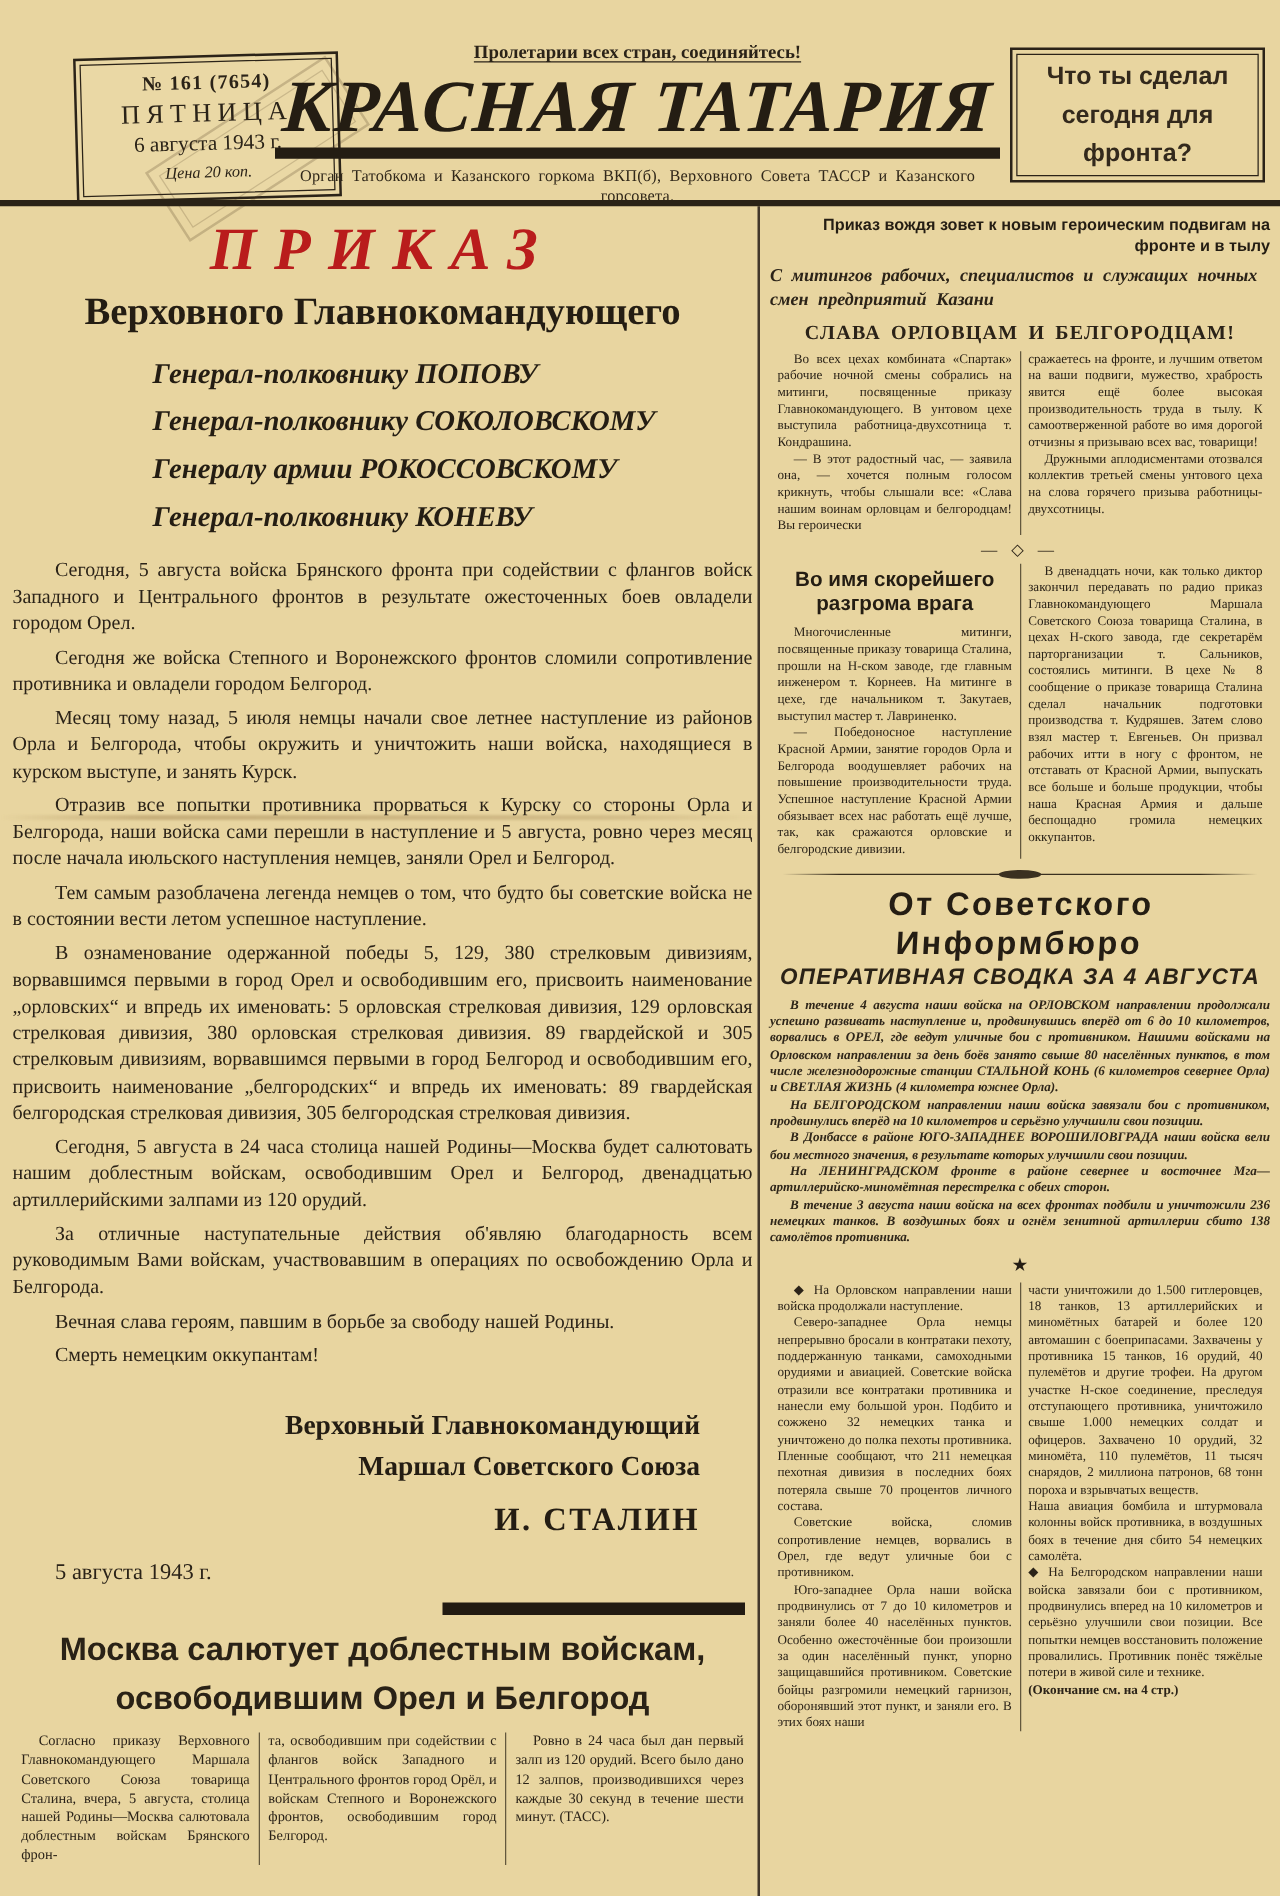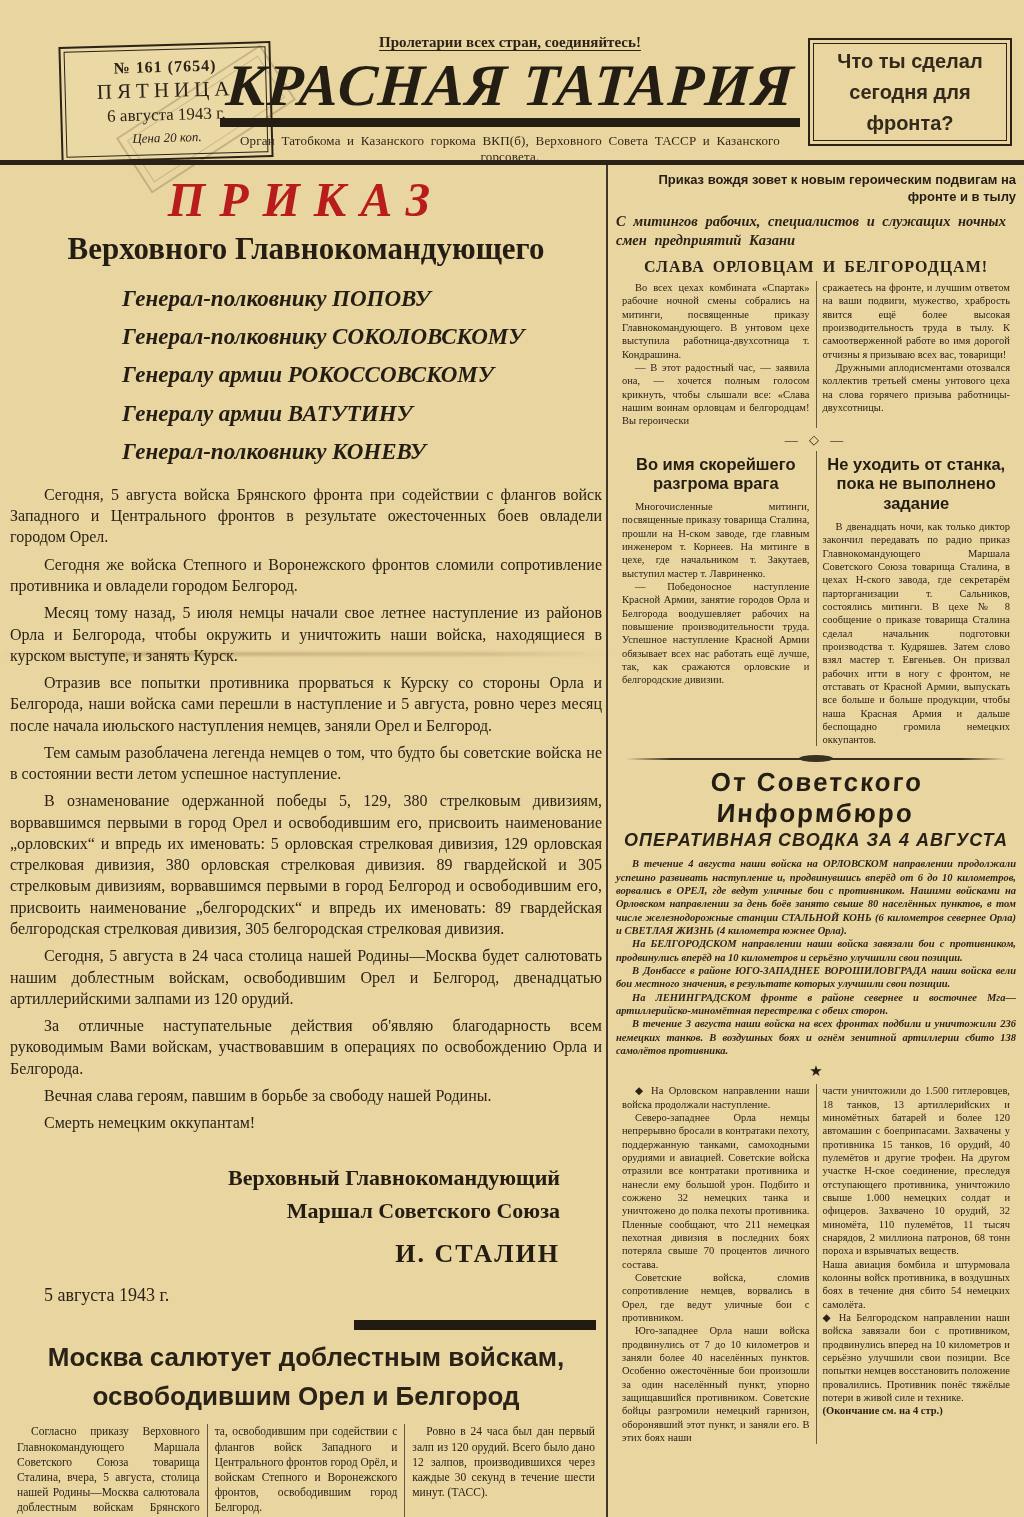--- a/index.html
+++ b/index.html
@@ -123,21 +123,20 @@
   <div class="main-divider"></div>
   <div class="crease"></div>
 
   <section class="col-left">
     <h1 class="order-title">ПРИКАЗ</h1>
     <h2 class="order-sub">Верховного Главнокомандующего</h2>
     <div class="addressees">
       <div>Генерал-полковнику ПОПОВУ</div>
       <div>Генерал-полковнику СОКОЛОВСКОМУ</div>
       <div>Генералу армии РОКОССОВСКОМУ</div>
-      <div>Генералу армии ВАТУТИНУ</div>
       <div>Генерал-полковнику КОНЕВУ</div>
     </div>
     <div class="order-body">
       <p>Сегодня, 5 августа войска Брянского фронта при содействии с флангов войск Западного и Центрального фронтов в результате ожесточенных боев овладели городом Орел.</p>
       <p>Сегодня же войска Степного и Воронежского фронтов сломили сопротивление противника и овладели городом Белгород.</p>
       <p>Месяц тому назад, 5 июля немцы начали свое летнее наступление из районов Орла и Белгорода, чтобы окружить и уничтожить наши войска, находящиеся в курском выступе, и занять Курск.</p>
       <p>Отразив все попытки противника прорваться к Курску со стороны Орла и Белгорода, наши войска сами перешли в наступление и 5 августа, ровно через месяц после начала июльского наступления немцев, заняли Орел и Белгород.</p>
       <p>Тем самым разоблачена легенда немцев о том, что будто бы советские войска не в состоянии вести летом успешное наступление.</p>
       <p>В ознаменование одержанной победы 5, 129, 380 стрелковым дивизиям, ворвавшимся первыми в город Орел и освободившим его, присвоить наименование „орловских“ и впредь их именовать: 5 орловская стрелковая дивизия, 129 орловская стрелковая дивизия, 380 орловская стрелковая дивизия. 89 гвардейской и 305 стрелковым дивизиям, ворвавшимся первыми в город Белгород и освободившим его, присвоить наименование „белгородских“ и впредь их именовать: 89 гвардейская белгородская стрелковая дивизия, 305 белгородская стрелковая дивизия.</p>
       <p>Сегодня, 5 августа в 24 часа столица нашей Родины—Москва будет салютовать нашим доблестным войскам, освободившим Орел и Белгород, двенадцатью артиллерийскими залпами из 120 орудий.</p>
@@ -182,21 +181,20 @@
 
     <div class="diamond-sep">— ◇ —</div>
 
     <div class="two-col small">
       <div class="article">
         <h4>Во имя скорейшего разгрома врага</h4>
         <p>Многочисленные митинги, посвященные приказу товарища Сталина, прошли на Н-ском заводе, где главным инженером т. Корнеев. На митинге в цехе, где начальником т. Закутаев, выступил мастер т. Лавриненко.</p>
         <p>— Победоносное наступление Красной Армии, занятие городов Орла и Белгорода воодушевляет рабочих на повышение производительности труда. Успешное наступление Красной Армии обязывает всех нас работать ещё лучше, так, как сражаются орловские и белгородские дивизии.</p>
       </div>
       <div class="article">
-        <h4>Не уходить от станка, пока не выполнено задание</h4>
         <p>В двенадцать ночи, как только диктор закончил передавать по радио приказ Главнокомандующего Маршала Советского Союза товарища Сталина, в цехах Н-ского завода, где секретарём парторганизации т. Сальников, состоялись митинги. В цехе № 8 сообщение о приказе товарища Сталина сделал начальник подготовки производства т. Кудряшев. Затем слово взял мастер т. Евгеньев. Он призвал рабочих итти в ногу с фронтом, не отставать от Красной Армии, выпускать все больше и больше продукции, чтобы наша Красная Армия и дальше беспощадно громила немецких оккупантов.</p>
       </div>
     </div>
 
     <div class="fancy-rule">
       <div class="line"></div>
         <div class="lens"></div>
     </div>
 
     <h2 class="ib-title">От Советского Информбюро</h2>

